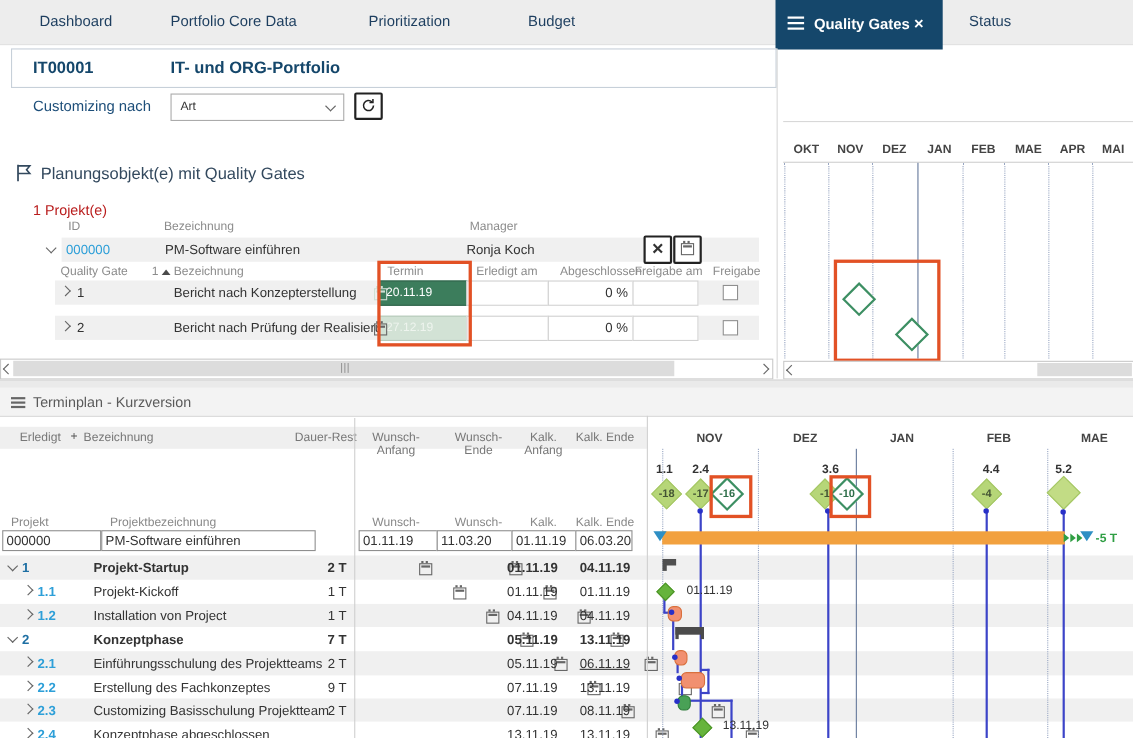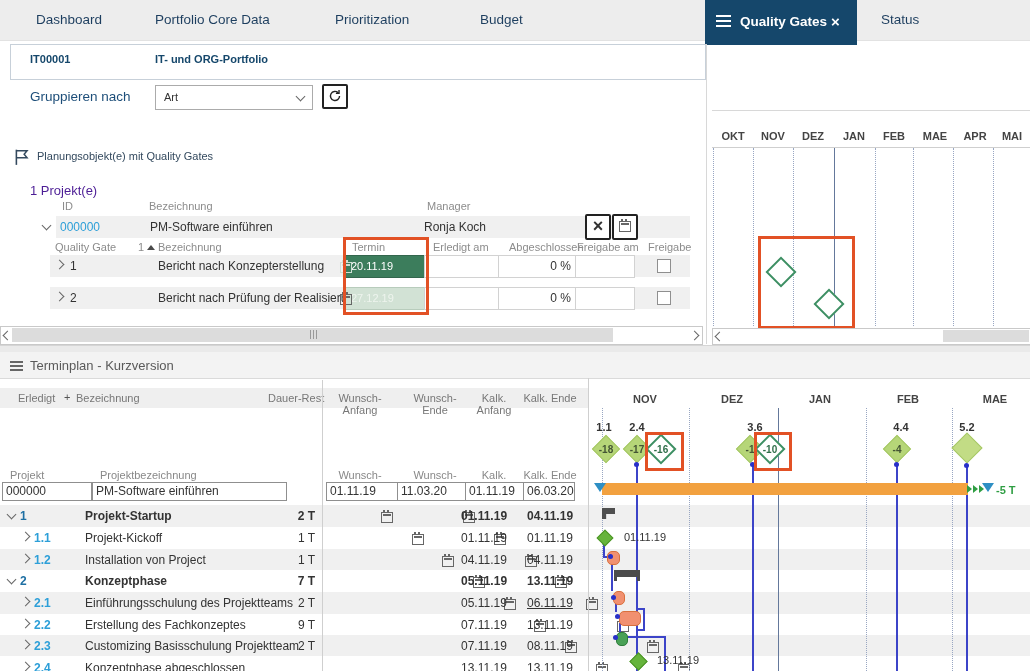--- a/index.html
+++ b/index.html
@@ -1,19 +1,19 @@
 <!DOCTYPE html>
 <html><head>
 <meta charset="utf-8">
 <style>
   html,body{margin:0;padding:0;background:#fff;}
   #app{position:relative;width:1030px;height:671px;overflow:hidden;background:#fff;
        font-family:"Liberation Sans","DejaVu Sans",sans-serif;font-size:12px;color:#333;}
   .abs{position:absolute;}
-  .t11{font-size:11px;} .t13{font-size:13px;} .t15{font-size:11px;}
+  .t11{font-size:11px;} .t13{font-size:13px;} .t15{font-size:15px;}
   .gray{color:#8c8c8c;} .bold{font-weight:bold;} .link{color:#2d9fd8;}
   
   .navbar{left:0;top:0;width:1030px;height:40px;background:#ededed;border-bottom:1px solid #e2e2e2;}
   .navtab{top:0;height:40px;line-height:40px;font-size:13.5px;color:#1d3e5f;cursor:pointer;}
   .activetab{left:705px;top:0;width:152px;height:45px;background:#15476b;color:#fff;}
   .burger{width:15px;height:2px;background:#fff;box-shadow:0 5px 0 #fff,0 10px 0 #fff;}
   .burger.g{background:#666;box-shadow:0 4px 0 #666,0 8px 0 #666;}
   
   .hdrbox{left:10px;top:44px;width:694px;height:34px;border:1px solid #c7d0d9;background:#fff;}
   
@@ -74,39 +74,39 @@
     <span class="abs bold" style="left:126px;top:0;height:44px;line-height:44px;font-size:15px;">×</span>
   </div>
   <span class="abs navtab" style="left:881px;">Status</span>
 
   
   <div class="abs hdrbox"></div>
   <span class="abs bold t15" style="left:30px;top:53px;color:#15476b;">IT00001</span>
   <span class="abs bold t15" style="left:155px;top:53px;color:#15476b;">IT- und ORG-Portfolio</span>
 
   
-  <span class="abs" style="left:30px;top:89px;font-size:13.5px;color:#1d4e79;">Gruppieren nach</span>
+  <span class="abs" style="left:30px;top:89px;font-size:13.5px;color:#1d4e79;">Customizing nach</span>
   <div class="abs select">
     <span class="abs t11" style="left:8px;top:5px;">Art</span>
     <span class="chev d abs" style="right:8px;top:7px;"></span>
   </div>
   <div class="abs btn" style="left:322px;top:84px;width:22px;height:21px;">
     <svg width="14" height="14" style="margin-top:3px;" viewBox="0 0 16 16">
       <path d="M13.2 8a5.2 5.2 0 1 1-1.6-3.8" fill="none" stroke="#222" stroke-width="1.6"></path>
       <path d="M12.6 1.2v3.6H9" fill="none" stroke="#222" stroke-width="1.6"></path>
     </svg>
   </div>
 
   
   <svg class="abs" style="left:13px;top:148px;" width="18" height="18" viewBox="0 0 16 16">
     <path d="M3 1.5v13.5" stroke="#33495e" stroke-width="1.4" fill="none"></path>
     <path d="M3 2.5h9.5l-2.6 3.1 2.6 3.1H3" stroke="#33495e" stroke-width="1.3" fill="none"></path>
   </svg>
   <span class="abs t15" style="left:37px;top:150px;color:#33495e;">Planungsobjekt(e) mit Quality Gates</span>
-  <span class="abs t13" style="left:30px;top:183px;color:#4c1d95;">1 Projekt(e)</span>
+  <span class="abs t13" style="left:30px;top:183px;color:#b91c1c;">1 Projekt(e)</span>
 
   
   <span class="abs t11 gray" style="left:62px;top:200px;">ID</span>
   <span class="abs t11 gray" style="left:149px;top:200px;">Bezeichnung</span>
   <span class="abs t11 gray" style="left:427px;top:200px;">Manager</span>
 
   
   <div class="abs rowband" style="left:56px;top:216px;width:634px;height:22px;"></div>
   <span class="chev d abs" style="left:43px;top:222px;"></span>
   <span class="abs link" style="left:60px;top:220px;">000000</span>

